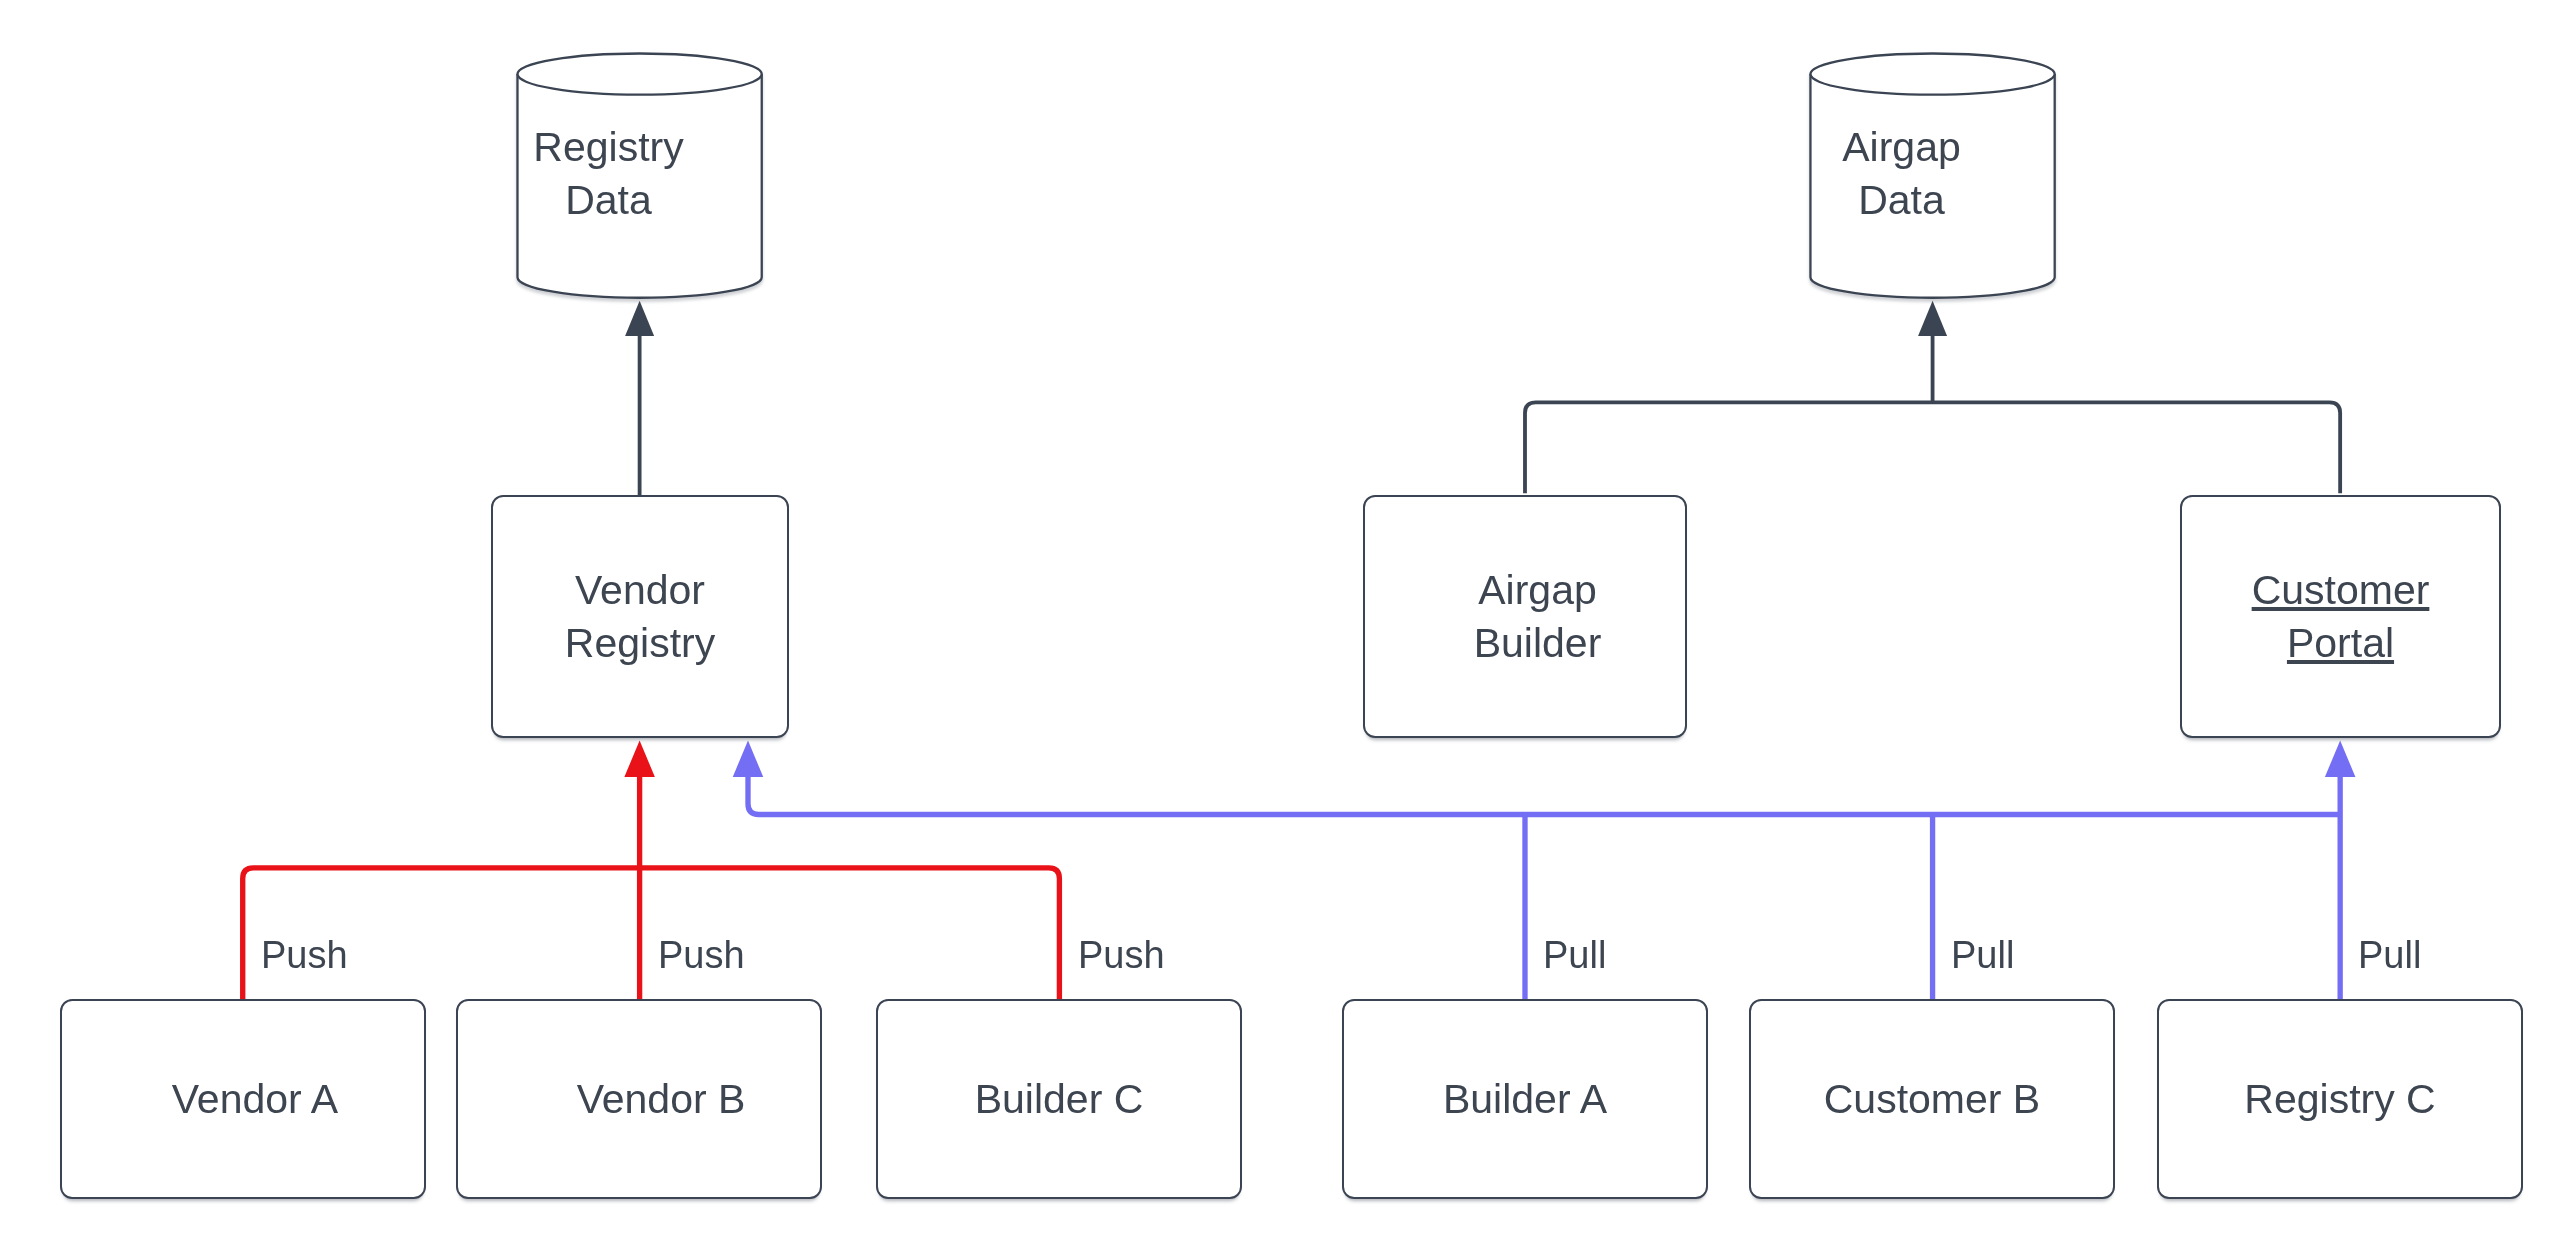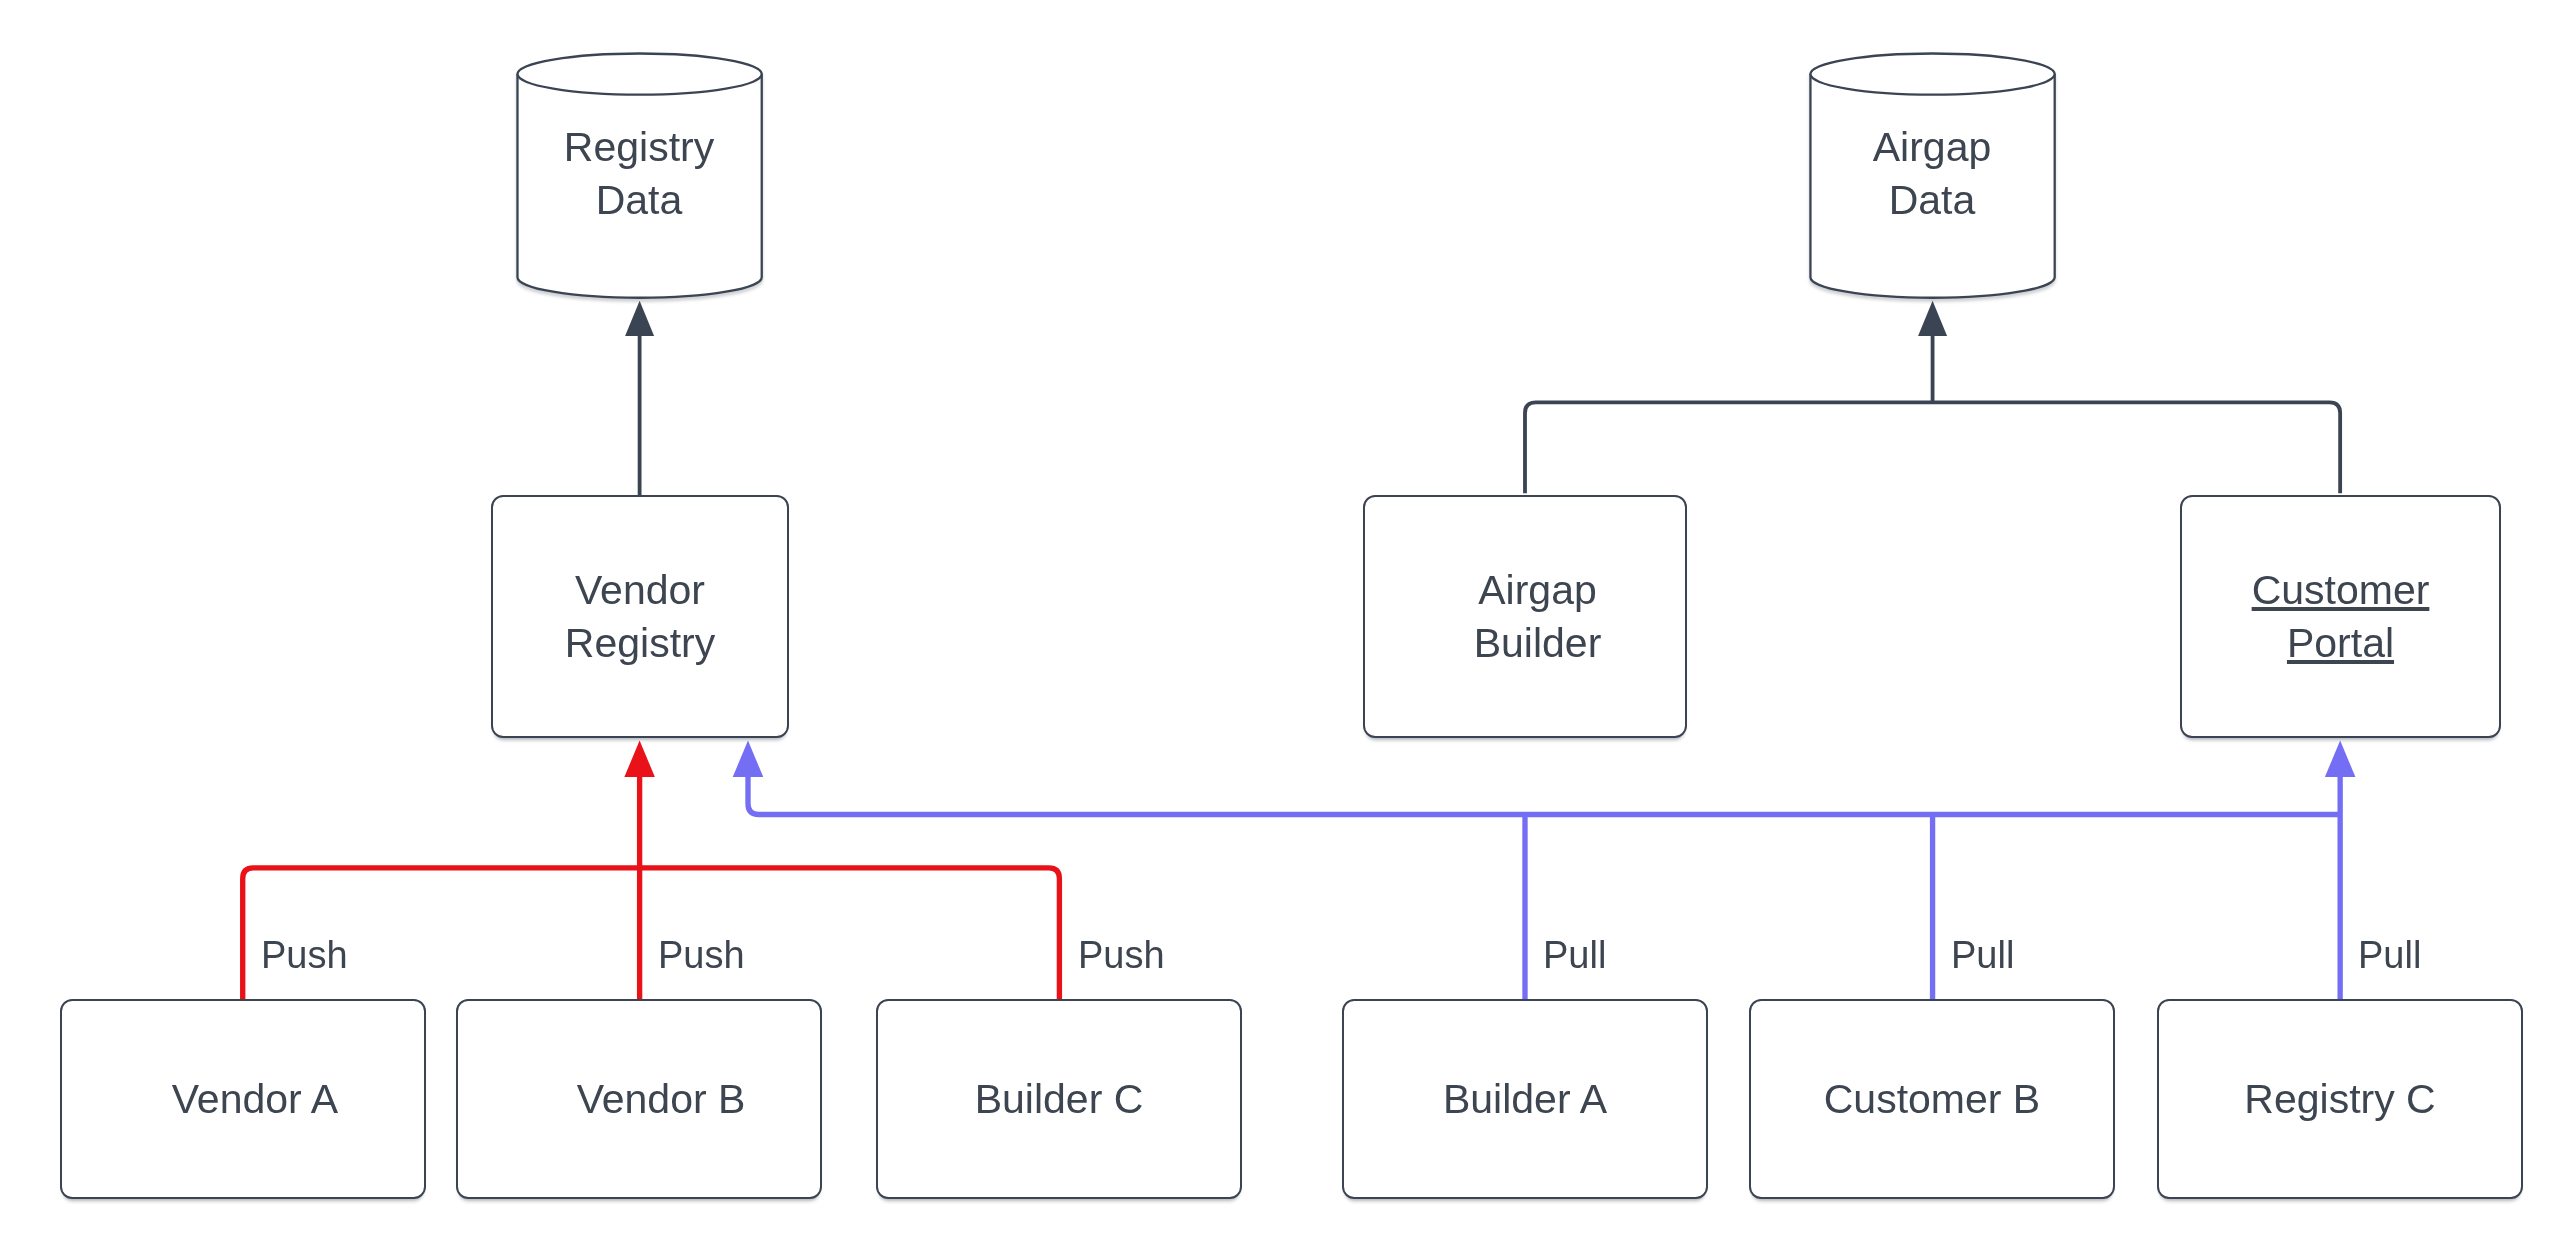--- a/index.html
+++ b/index.html
@@ -36,21 +36,21 @@
     display:flex;align-items:center;justify-content:center;
     text-align:center;
     color:var(--text);
     font-size:41px;line-height:53px;
     box-shadow:0 4.6px 3.8px -3.1px rgba(59,68,82,0.40);
   }
   .node .lbl{display:block;}
   .node .lbl.narrow{width:237px;}
   .cyl-label{
     position:absolute;z-index:3;
-    display:flex;align-items:center;justify-content:center;
+    display:flex;align-items:center;justify-content:flex-start;
     text-align:center;color:var(--text);
     font-size:41px;line-height:53px;
   }
   .cyl-label .lbl{display:block;width:183px;}
   .edge-label{
     position:absolute;z-index:3;
     color:var(--text);
     font-size:38px;line-height:43px;
     white-space:nowrap;
   }

